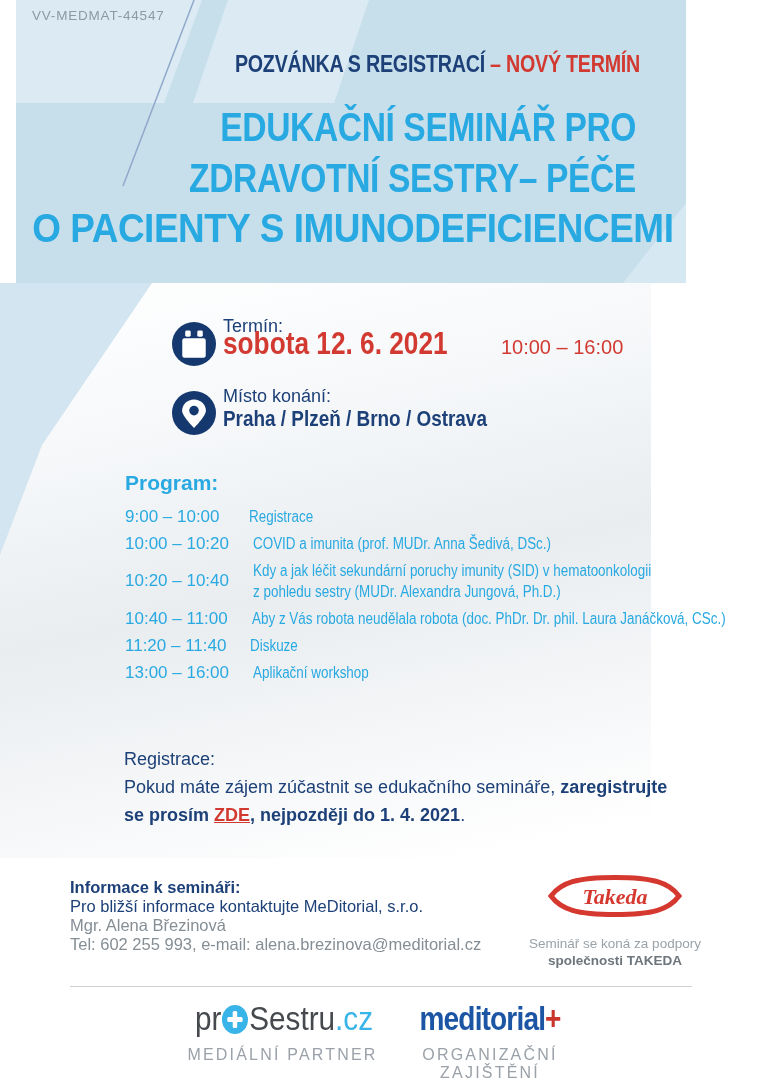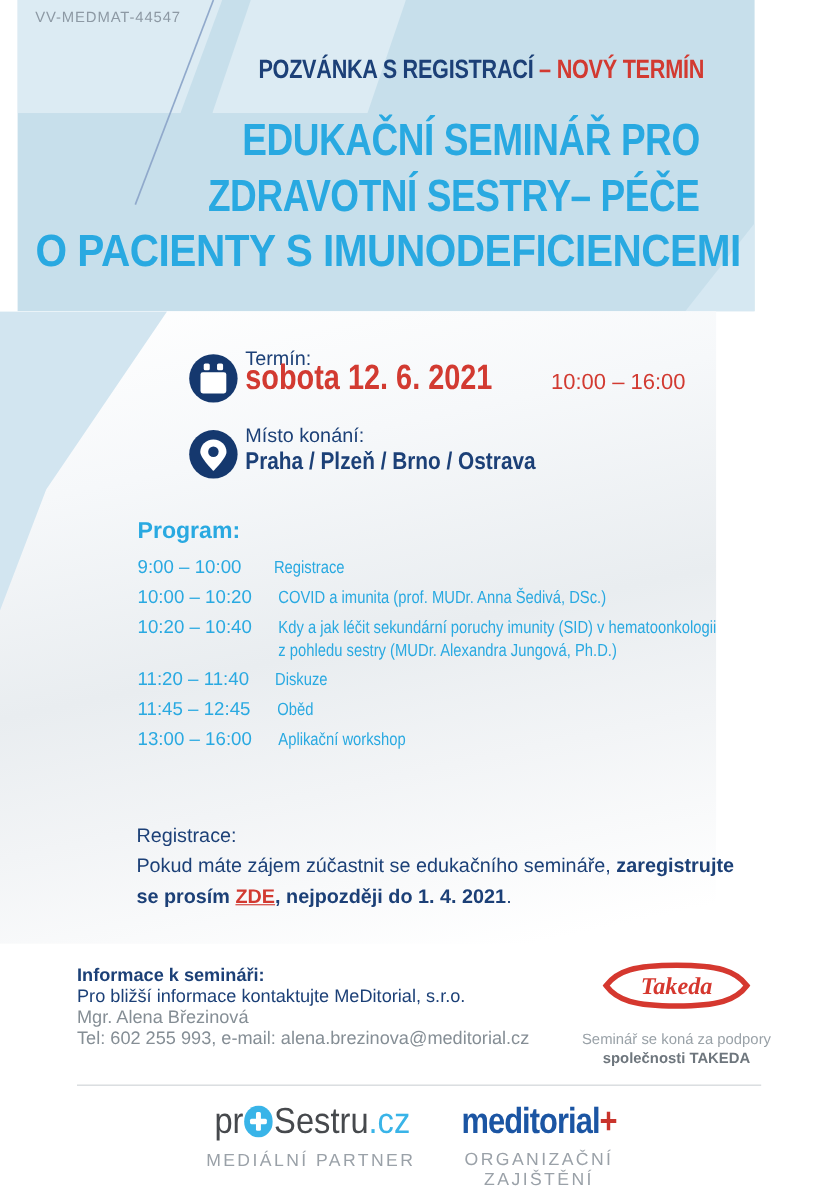--- a/index.html
+++ b/index.html
@@ -36,21 +36,21 @@
   .ev-label{position:absolute;left:223px;font-size:18px;color:#1c4077;}
   .lbl-date{top:33px;}
   .lbl-place{top:103px;}
   .date-row{position:absolute;left:223px;top:42px;display:flex;align-items:baseline;white-space:nowrap;}
   .date-big{font-size:32px;font-weight:700;color:#d23a31;--sx:.82;}
   .date-time{font-size:20px;color:#d23a31;margin-left:4px;}
   .place-value{position:absolute;left:223px;top:123px;font-size:22px;font-weight:700;color:#1c4077;--sx:.86;}
   
   .program{position:absolute;left:125px;top:188px;width:630px;color:#29a9e1;}
   .program h2{margin:0 0 11px 0;font-size:21px;font-weight:700;color:#29a9e1;}
-  .prow{display:flex;margin-bottom:6px;}
+  .prow{display:flex;margin-bottom:6px;align-items:center;}
   .ptime{flex:0 0 100px;font-size:17px;line-height:20px;white-space:nowrap;}
   .pdesc{display:inline-block;margin-left:24px;font-size:16px;line-height:21px;white-space:pre;
          transform:scaleX(.84);transform-origin:left top;}
   
   .registration{position:absolute;left:124px;top:462px;width:600px;font-size:18px;
                 line-height:28px;color:#1c4077;}
   .registration b{font-weight:700;}
   .reg-link{color:#d23a31;font-weight:700;text-decoration:underline;cursor:pointer;}
   
   .footer{position:absolute;left:0;top:858px;width:763px;height:222px;background:#fff;}
@@ -126,26 +126,26 @@
           <div class="prow">
             <span class="ptime">10:00 – 10:20</span>
             <span class="pdesc">COVID a imunita (prof. MUDr. Anna Šedivá, DSc.)</span>
           </div>
           <div class="prow">
             <span class="ptime">10:20 – 10:40</span>
             <span class="pdesc">Kdy a jak léčit sekundární poruchy imunity (SID) v hematoonkologii
 z pohledu sestry (MUDr. Alexandra Jungová, Ph.D.)</span>
           </div>
           <div class="prow">
+            <span class="ptime">10:40 – 11:00</span>
+            <span class="pdesc">Aby z Vás robota neudělala robota (doc. PhDr. Dr. phil. Laura Janáčková, CSc.)</span>
+          </div>
+          <div class="prow">
             <span class="ptime">11:20 – 11:40</span>
             <span class="pdesc">Diskuze</span>
-          </div>
-          <div class="prow">
-            <span class="ptime">11:45 – 12:45</span>
-            <span class="pdesc">Oběd</span>
           </div>
           <div class="prow">
             <span class="ptime">13:00 – 16:00</span>
             <span class="pdesc">Aplikační workshop</span>
           </div>
         </div>
     </div>
 
     <div class="registration">
       <div>Registrace:</div>

